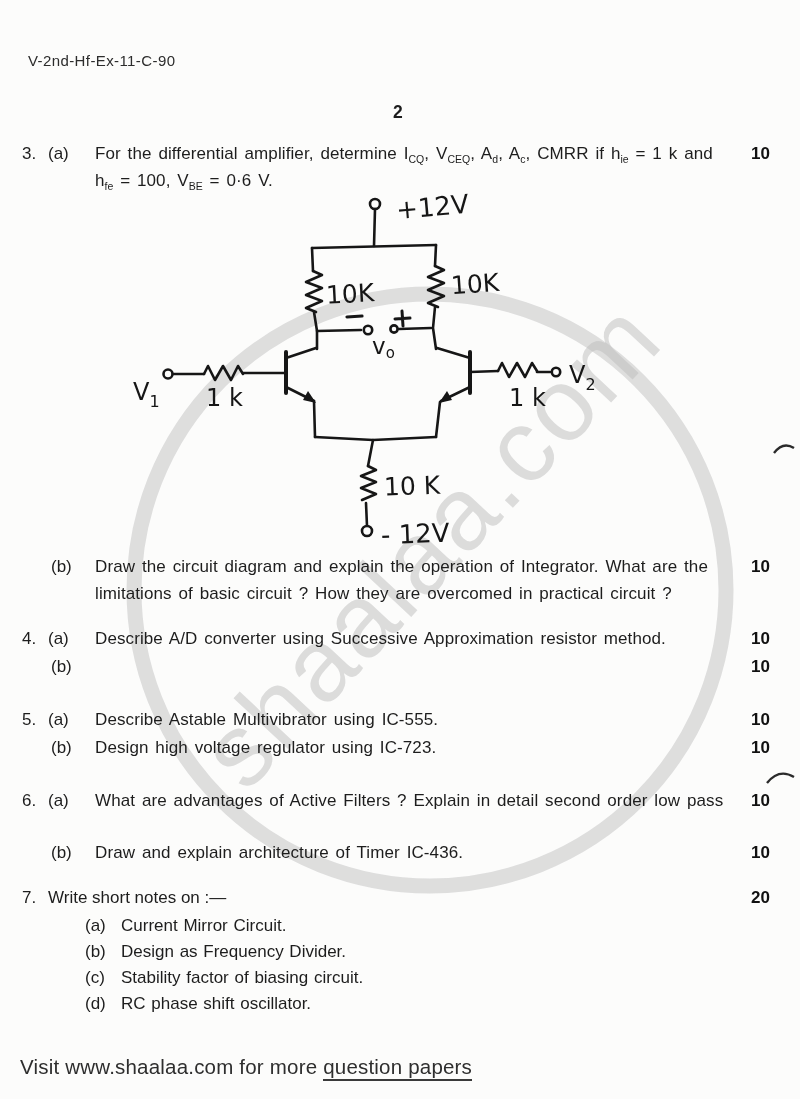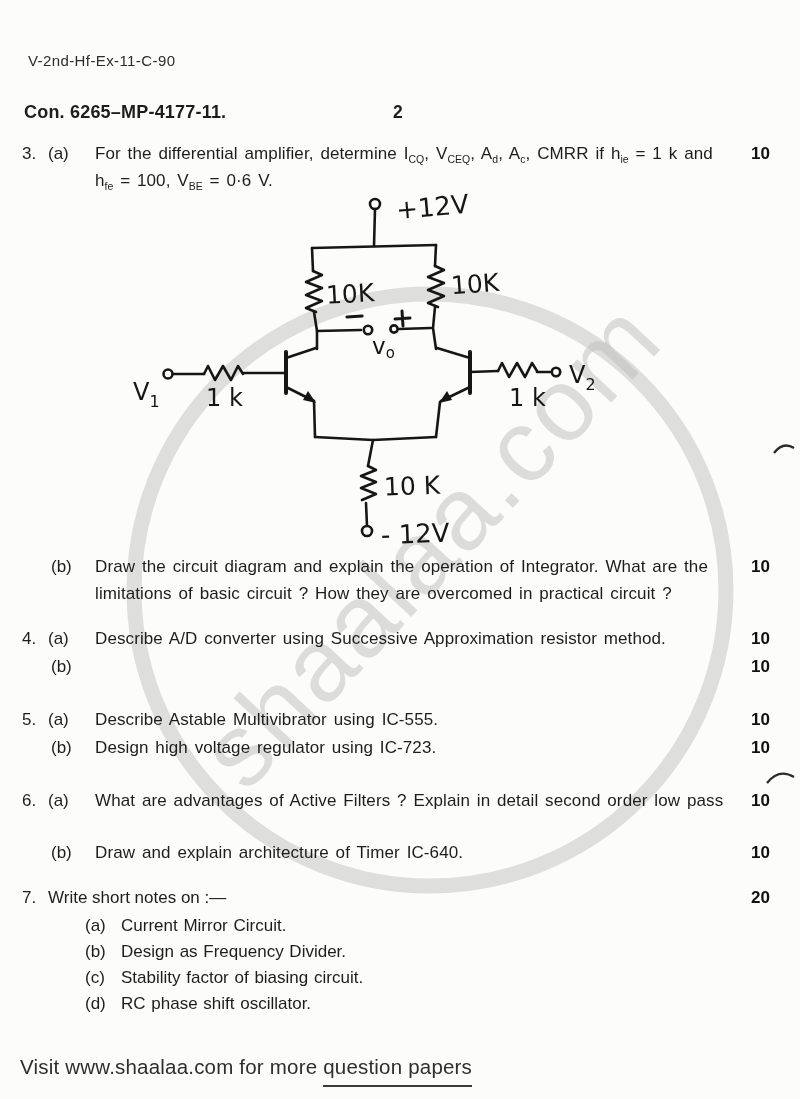--- a/index.html
+++ b/index.html
@@ -17,21 +17,21 @@
   .q7text{position:absolute;left:121px;white-space:nowrap;word-spacing:1px;}
   .marks{position:absolute;left:751px;font-weight:bold;color:#111;}
   .sub{font-size:10.5px;position:relative;top:4px;letter-spacing:0;}
   .doc-code{
     position:absolute;left:28px;top:52px;z-index:2;
     font-family:Liberation Sans, sans-serif;font-size:15px;color:#2c2c2c;letter-spacing:0.4px;
   }
   .con-number{position:absolute;left:24px;font-weight:bold;font-size:18px;letter-spacing:0.2px;}
   .page-number{position:absolute;left:393px;font-weight:bold;font-size:17.5px;}
   .footer{position:absolute;left:20px;top:1055px;z-index:2;font-size:20.5px;color:#2e2e2e;letter-spacing:0.2px;}
-  .footer .ul{border-bottom:2px solid #3a3a3a;padding-bottom:7px;}
+  .footer .ul{border-bottom:2px solid #3a3a3a;padding-bottom:1px;}
   .hand{font-family:"DejaVu Sans",sans-serif;fill:#161616;}
 </style>
 </head>
 <body>
 
 <div class="page">
 
   <svg class="layer" width="800" height="1099" viewBox="0 0 800 1099">
 
     <g>
@@ -107,21 +107,20 @@
       <text x="569" y="383" font-size="24"><tspan>V</tspan><tspan font-size="16" dy="7">2</tspan></text>
       <text x="206" y="406" font-size="24">1 k</text>
       <text x="509" y="406" font-size="24">1 k</text>
       <text x="384" y="495" font-size="25" transform="rotate(-2 400 487)">10 K</text>
       <text x="381" y="543" font-size="26" transform="rotate(-2 410 535)">- 12V</text>
     </g>
   </svg>
 
   <div class="doc-code">V-2nd-Hf-Ex-11-C-90</div>
   <div class="row" style="top:102px">
-    <span class="con-number">Con. 6265–MP-4177-11.</span>
     <span class="page-number">2</span>
   </div>
 
   <div class="row" style="top:144px">
     <span class="qnum">3.</span>
     <span class="qletter">(a)</span>
     <span class="qtext"><span>For the differential amplifier, determine I</span><span class="sub">CQ</span><span>, V</span><span class="sub">CEQ</span><span>, A</span><span class="sub">d</span><span>, A</span><span class="sub">c</span><span>, CMRR if h</span><span class="sub">ie</span><span> = 1 k and</span></span>
     <span class="marks">10</span>
   </div>
   <div class="row" style="top:171px">
@@ -161,21 +160,21 @@
   </div>
 
   <div class="row" style="top:791px">
     <span class="qnum">6.</span>
     <span class="qletter">(a)</span>
     <span class="qtext">What are advantages of Active Filters ?  Explain in detail second order low pass</span>
     <span class="marks">10</span>
   </div>
   <div class="row" style="top:843px">
     <span class="qletter" style="left:51px">(b)</span>
-    <span class="qtext">Draw and explain architecture of Timer IC-640.</span>
+    <span class="qtext">Draw and explain architecture of Timer IC-436.</span>
     <span class="marks">10</span>
   </div>
 
   <div class="row" style="top:888px">
     <span class="qnum">7.</span>
     <span class="qletter">Write short notes on :—</span>
     <span class="marks">20</span>
   </div>
   <div class="row" style="top:916px">
     <span class="q7letter">(a)</span>

